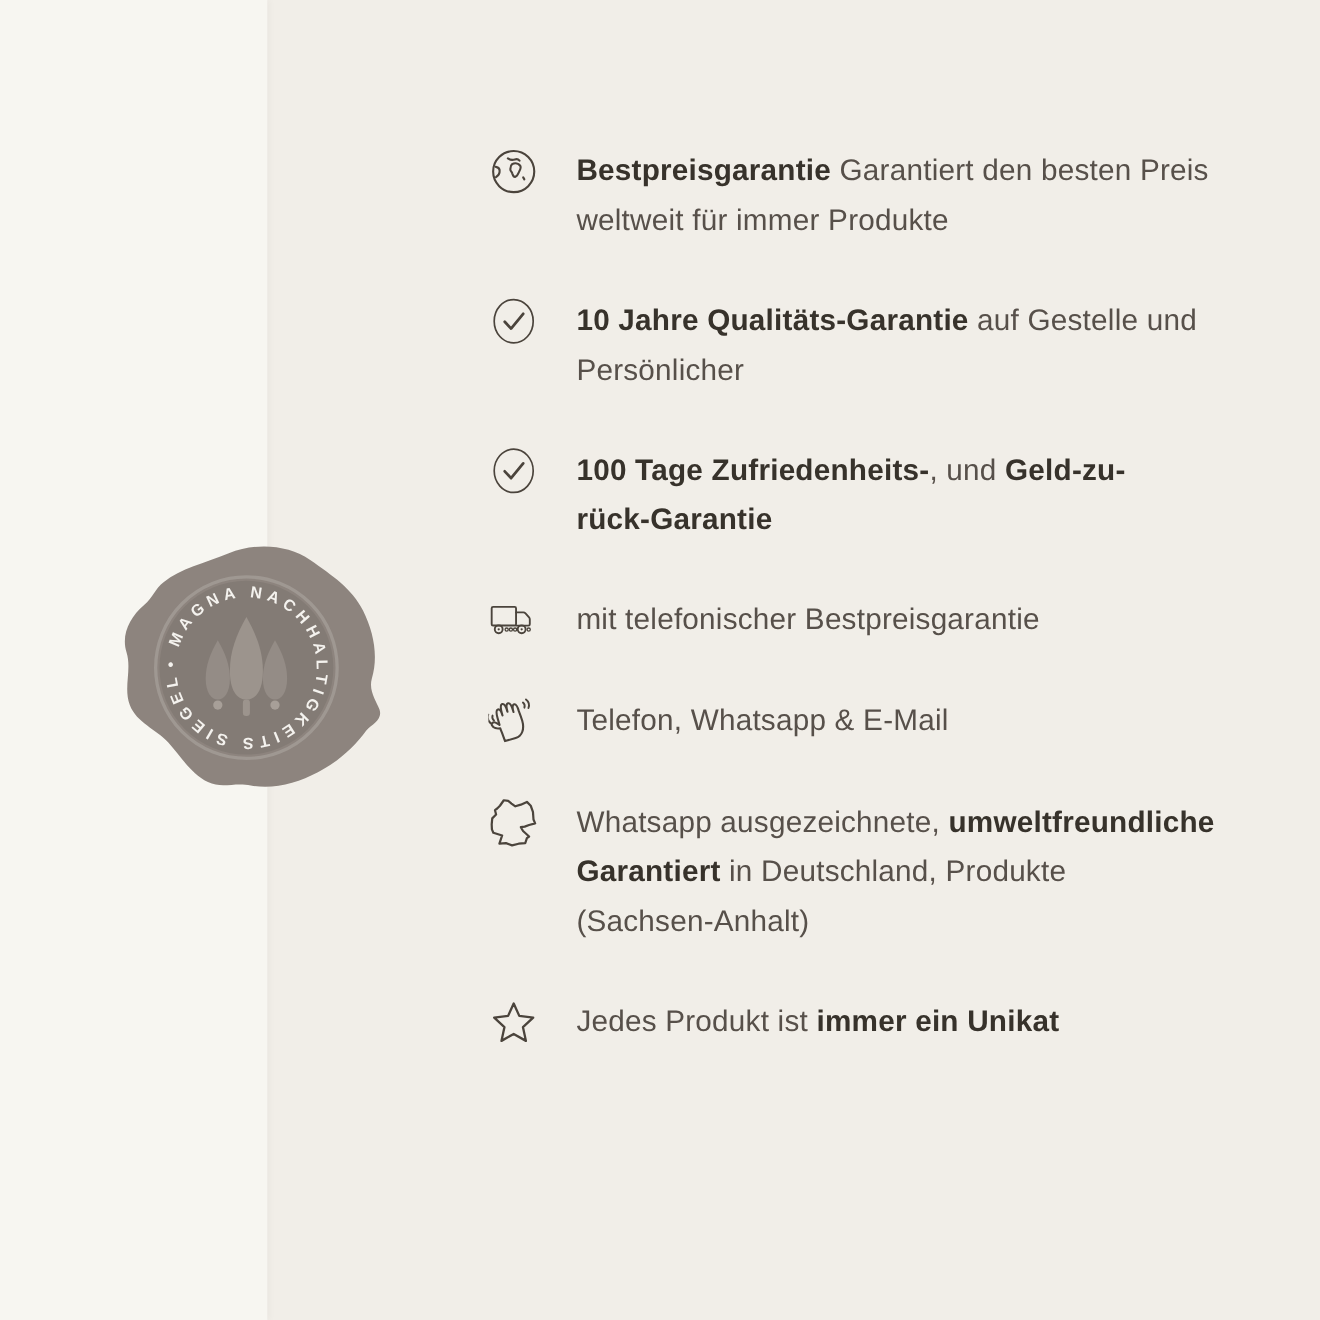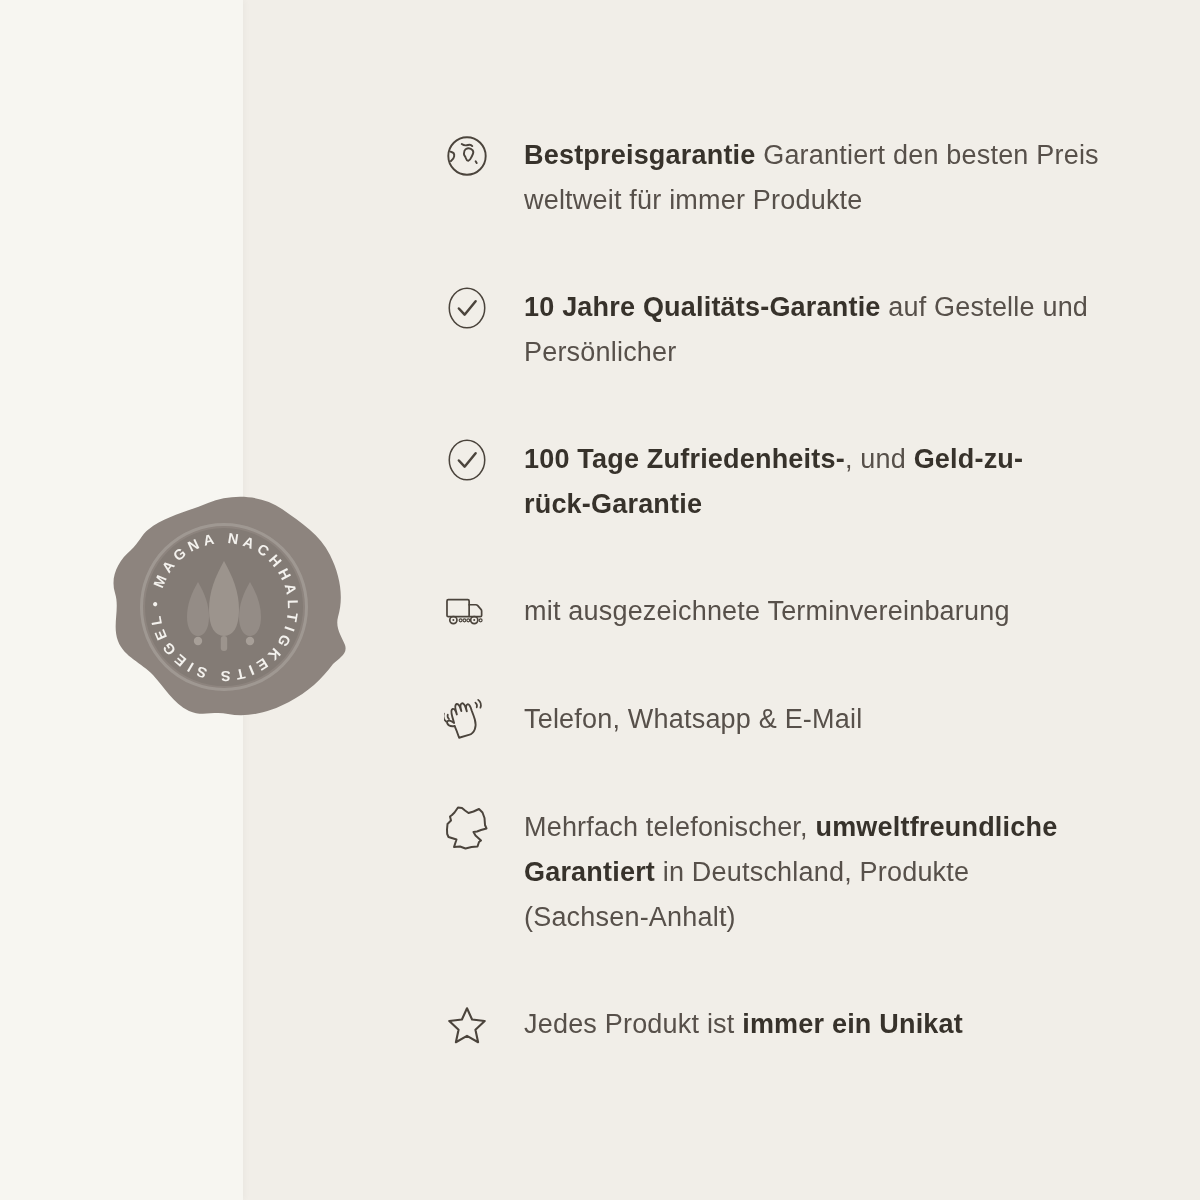--- a/index.html
+++ b/index.html
@@ -24,21 +24,21 @@
     overflow:hidden;
   }
   .left-strip{
     position:absolute;left:0;top:0;width:243px;height:1200px;
     background:var(--left-strip);
     box-shadow:2px 0 6px rgba(0,0,0,0.03);
   }
   
   .benefits{
     position:absolute;left:444px;top:133px;width:710px;
-    display:flex;flex-direction:column;gap:62px;
+    display:flex;flex-direction:column;gap:46px;
   }
   .benefit{display:flex;align-items:flex-start;gap:34px;}
   .benefit .icon{
     flex:0 0 46px;width:46px;height:46px;
     color:var(--icon-stroke);
     display:flex;align-items:center;justify-content:center;
   }
   .benefit .icon svg{width:100%;height:100%;display:block;}
   .benefit .icon svg *{
     fill:none;stroke:currentColor;
@@ -140,21 +140,21 @@
           <circle cx="11" cy="31.5" r="1.2" class="fill"></circle>
           <circle cx="35.5" cy="31.5" r="4.2" stroke-width="2"></circle>
           <circle cx="35.5" cy="31.5" r="1.2" class="fill"></circle>
           <circle cx="19.5" cy="31.8" r="1.7" stroke-width="1.4"></circle>
           <circle cx="24" cy="31.8" r="1.7" stroke-width="1.4"></circle>
           <circle cx="28.5" cy="31.8" r="1.7" stroke-width="1.4"></circle>
           <circle cx="43" cy="31.8" r="1.7" stroke-width="1.4"></circle>
         </svg>
       </span>
       <div class="benefit-text">
-        <div class="benefit-line"><span class="r">mit ausgezeichnete Terminvereinbarung</span></div>
+        <div class="benefit-line"><span class="r">mit telefonischer Bestpreisgarantie</span></div>
       </div>
     </div>
     <div class="benefit">
       <span class="icon">
         <svg viewBox="0 0 48 48">
           <g transform="rotate(-16 24 24)" stroke-width="2">
             <path d="M11,39.5 L10.4,31 C10.2,29.5 10,28 10,26.5 C6.8,26.2 3.6,24.4 3.2,21.8 C2.9,19.6 5.2,18.6 7.2,20.2 C8.3,21.1 9.3,22.2 10.2,23.3 L10.2,17 C10.2,12.5 10.4,8.8 12.8,8.8 C15.2,8.8 15.4,12.2 15.4,15.5 L15.4,13.8 C15.4,8.6 15.8,5 18.2,5 C20.6,5 20.9,8.8 20.9,13 L20.9,13.4 C20.9,8.8 21.3,5.8 23.7,5.8 C26.1,5.8 26.3,9.4 26.3,14 L26.3,15.2 C26.3,11 26.8,8.4 29,8.4 C31.2,8.4 31.4,11.4 31.4,15.8 C31.7,19 32,22.5 32,25.5 C32,33.5 28,39.5 21.5,39.5 Z"></path>
             <path stroke-width="1.8" d="M2.6,11 C0.9,13.5 0.9,17 2.6,19.5"></path>
             <path stroke-width="1.8" d="M6.3,13 C5.3,14.5 5.3,16.4 6.3,17.9"></path>
             <path stroke-width="1.8" d="M41,7 C42.8,9.5 42.8,13 41,15.5"></path>
@@ -166,21 +166,21 @@
         <div class="benefit-line"><span class="r">Telefon, Whatsapp &amp; E-Mail</span></div>
       </div>
     </div>
     <div class="benefit">
       <span class="icon">
         <svg viewBox="0 0 46 46">
           <path stroke-width="2" d="M8,10 L10.5,7.5 L14,2.5 L18,3 L21,5.5 L24.5,8 L29.5,6.5 L35,4 L38.5,7.5 L40.5,13 L41,20 L42.5,23.5 L37,25 L33,26.5 L29.5,27 L31.5,30.5 L37,35.5 L35,37 L33.5,41.5 L27.5,42 L21.5,43.5 L16,41.5 L10,42 L12.5,34.5 L4.5,32 L3.2,29 L3,24.5 L3.5,19 L7,15.5 L6,11.5 Z"></path>
         </svg>
       </span>
       <div class="benefit-text">
-        <div class="benefit-line"><span class="r">Mehrfach telefonischer, </span><span class="b">umweltfreundliche</span></div>
+        <div class="benefit-line"><span class="r">Whatsapp ausgezeichnete, </span><span class="b">umweltfreundliche</span></div>
         <div class="benefit-line"><span class="b">Garantiert</span><span class="r"> in Deutschland, Produkte</span></div>
         <div class="benefit-line"><span class="r">(Sachsen-Anhalt)</span></div>
       </div>
     </div>
     <div class="benefit">
       <span class="icon">
         <svg viewBox="0 0 48 48">
           <path stroke-width="2.2" d="M24,6.5 L29.3,18.3 L42.5,19.9 L32.8,29 L35.6,42 L24,35.4 L12.4,42 L15.2,29 L5.5,19.9 L18.7,18.3 Z"></path>
         </svg>
       </span>

